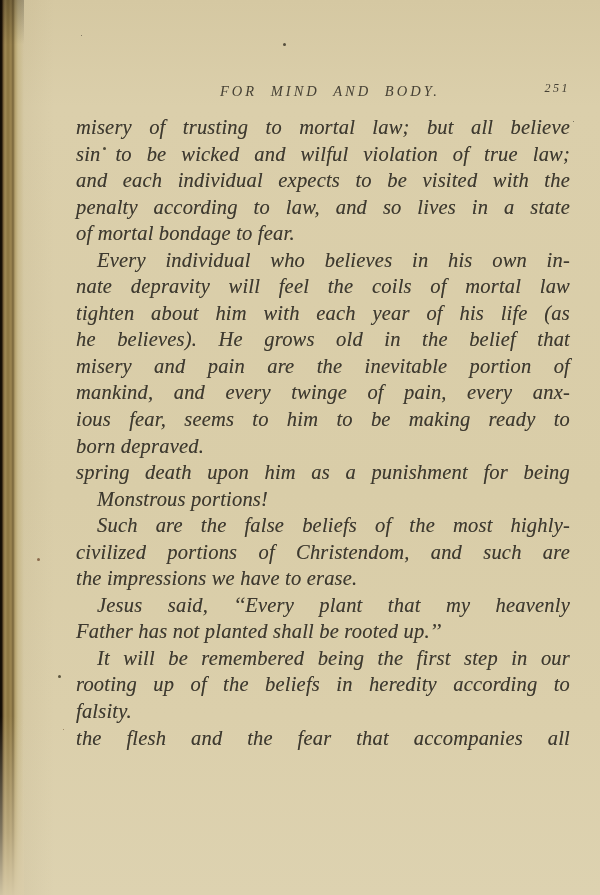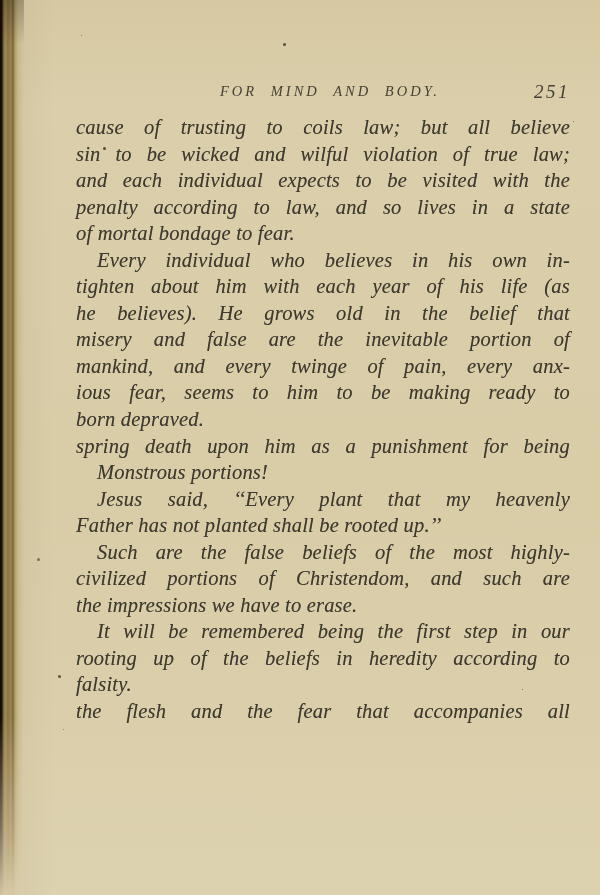--- a/index.html
+++ b/index.html
@@ -73,21 +73,21 @@
     padding-left: 14px;
     font-size: 14.5px;
     letter-spacing: 3px;
     word-spacing: 7px;
     color: #464135;
   }
   .page-number {
     position: absolute;
     right: 0;
     top: -2px;
-    font-size: 19px;
+    font-size: 12px;
     letter-spacing: 2.5px;
     color: #464135;
   }
   .text-block {
     position: absolute;
     top: 114px;
     left: 0; right: 0;
   }
   .line {
     font-size: 20.5px;
@@ -113,47 +113,48 @@
   <div class="specks"></div>
 
   <div class="content">
     <div class="header">
       <span class="running-title">FOR MIND AND BODY.</span>
       <span class="page-number">251</span>
     </div>
 
     <div class="text-block">
         <div class="para">
-          <div class="line">cause of trusting to coils law; but all believe</div>
+          <div class="line">misery of trusting to mortal law; but all believe</div>
           <div class="line">sin to be wicked and wilful violation of true law;</div>
           <div class="line">and each individual expects to be visited with the</div>
           <div class="line">penalty according to law, and so lives in a state</div>
           <div class="line end">of mortal bondage to fear.</div>
         </div>
         <div class="para">
           <div class="line indent">Every individual who believes in his own in-</div>
+          <div class="line">nate depravity will feel the coils of mortal law</div>
           <div class="line">tighten about him with each year of his life (as</div>
           <div class="line">he believes).  He grows old in the belief that</div>
-          <div class="line">misery and false are the inevitable portion of</div>
+          <div class="line">misery and pain are the inevitable portion of</div>
           <div class="line">mankind, and every twinge of pain, every anx-</div>
           <div class="line">ious fear, seems to him to be making ready to</div>
           <div class="line end">born depraved.</div>
           <div class="line">spring death upon him as a punishment for being</div>
         </div>
         <div class="para">
           <div class="line end indent">Monstrous portions!</div>
         </div>
         <div class="para">
-          <div class="line indent">Jesus said, ‘‘Every plant that my heavenly</div>
-          <div class="line end">Father has not planted shall be rooted up.’’</div>
-        </div>
-        <div class="para">
           <div class="line indent">Such are the false beliefs of the most highly-</div>
           <div class="line">civilized portions of Christendom, and such are</div>
           <div class="line end">the impressions we have to erase.</div>
+        </div>
+        <div class="para">
+          <div class="line indent">Jesus said, ‘‘Every plant that my heavenly</div>
+          <div class="line end">Father has not planted shall be rooted up.’’</div>
         </div>
         <div class="para">
           <div class="line indent">It will be remembered being the first step in our</div>
           <div class="line">rooting up of the beliefs in heredity according to</div>
           <div class="line end">falsity.</div>
           <div class="line">the flesh and the fear that accompanies all</div>
         </div>
       </div>
   </div>
 </div>

